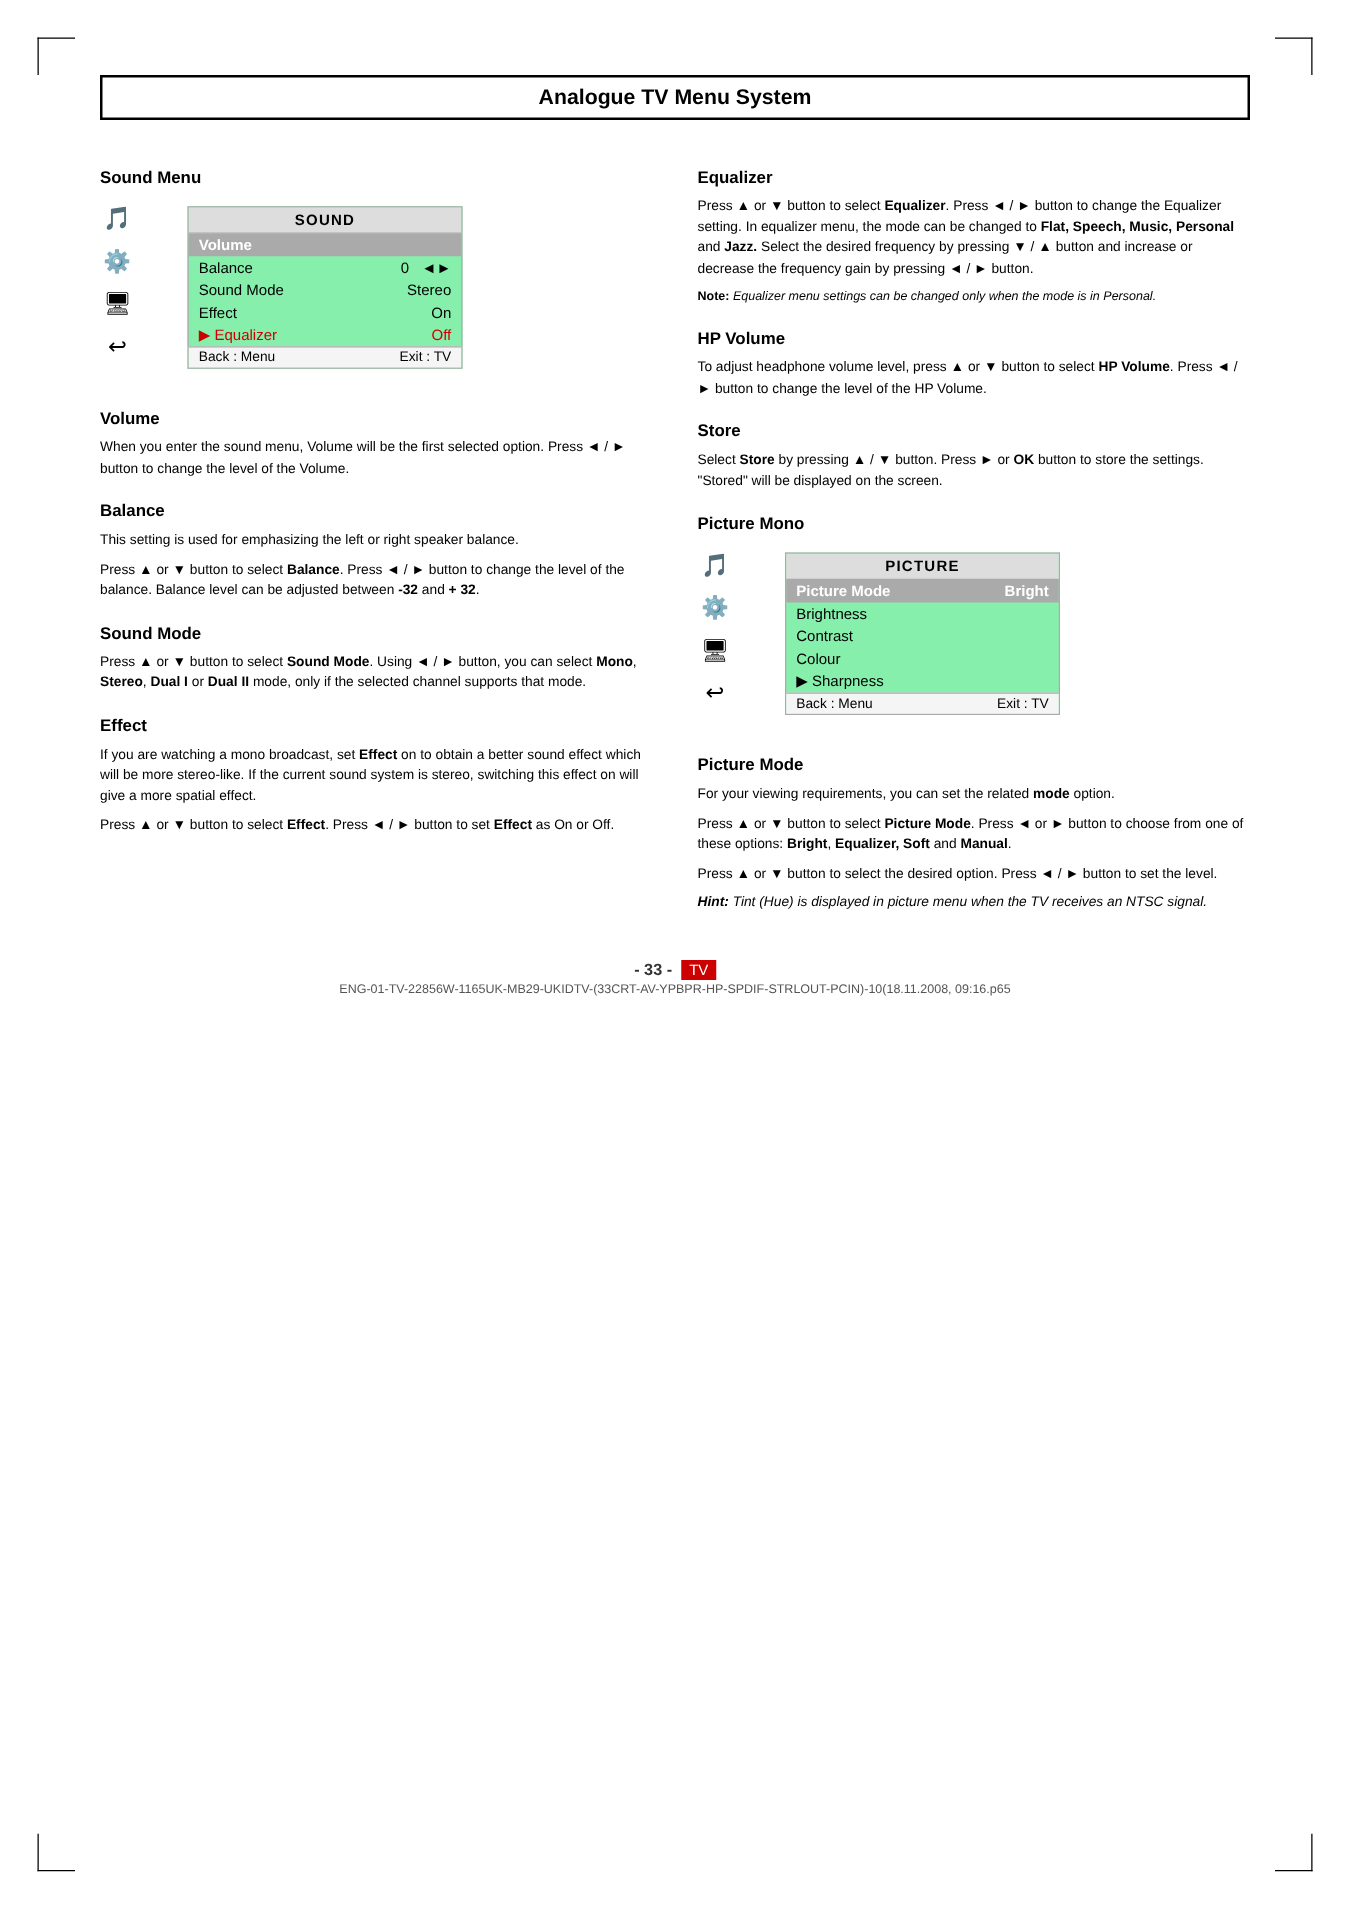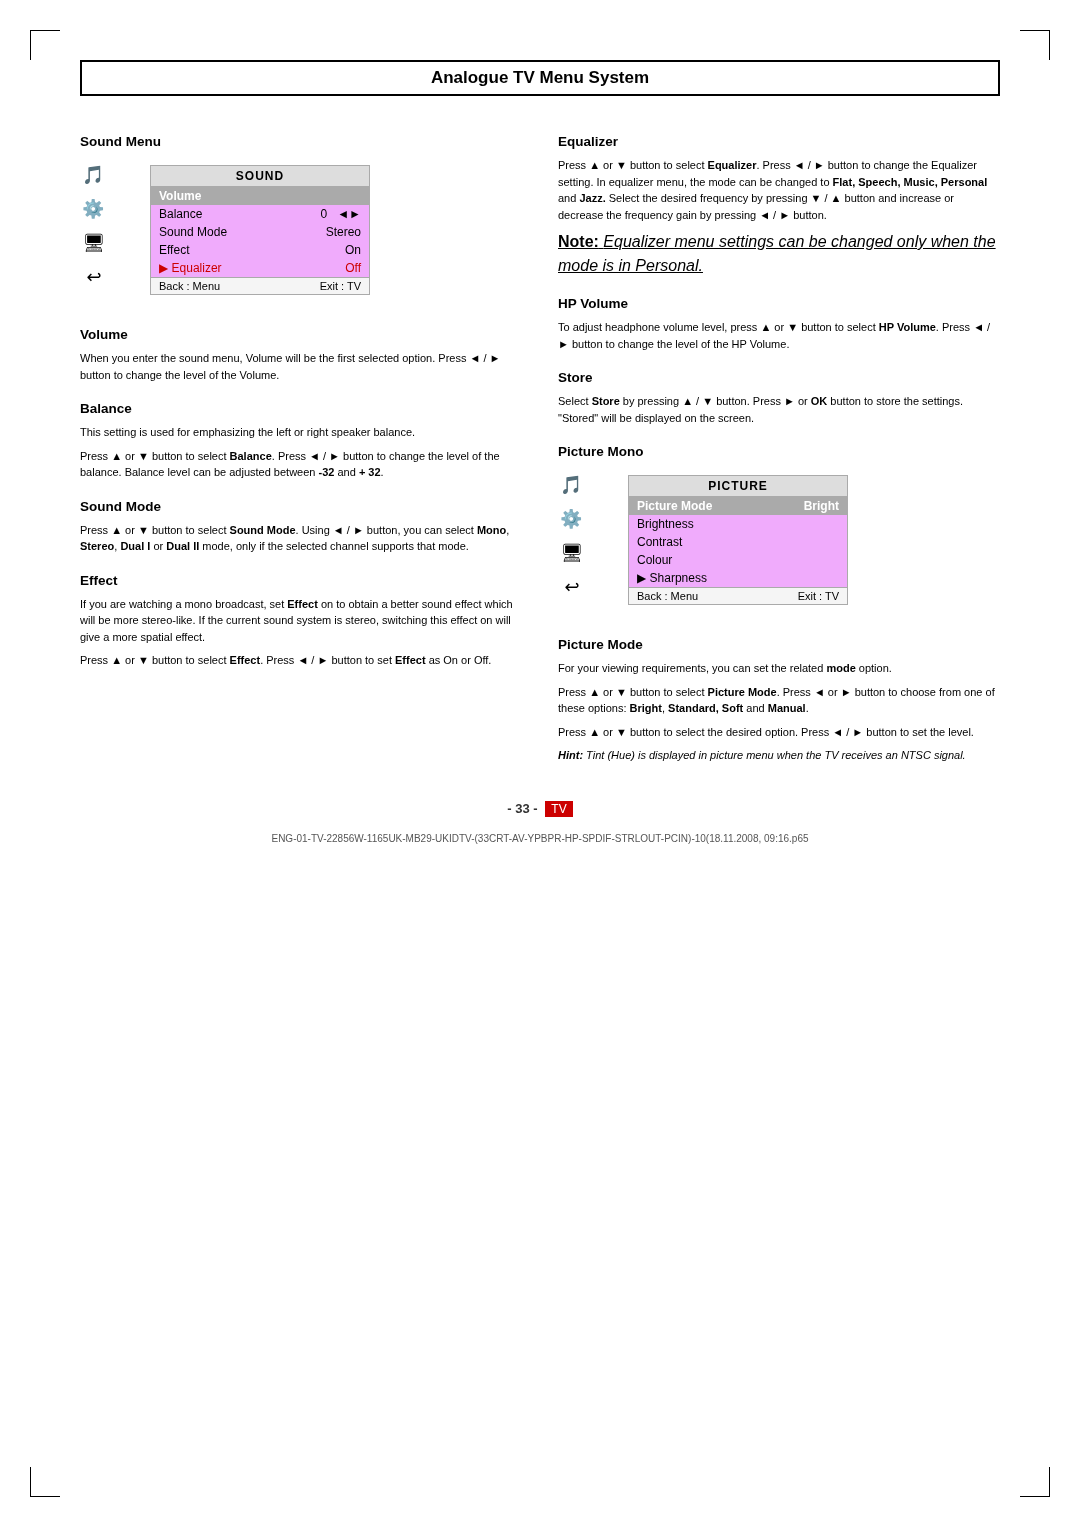--- a/index.html
+++ b/index.html
@@ -77,21 +77,21 @@
 
     b { font-weight: bold; }
     i { font-style: italic; }
 
     
     .menu-box {
       border: 1.5px solid #aaa;
       width: 220px;
       margin: 8px 0 14px 36px;
       font-size: 12px;
-      background: #f0abfc;
+      background: #86efac;
     }
     .menu-header {
       background: #ddd;
       text-align: center;
       padding: 3px 6px;
       font-weight: bold;
       font-size: 12px;
       letter-spacing: 1px;
       border-bottom: 1px solid #aaa;
     }
@@ -135,25 +135,24 @@
       width: 28px;
       height: 28px;
       margin-bottom: 6px;
       display: flex;
       align-items: center;
       justify-content: center;
       font-size: 18px;
     }
 
     .note-text {
-      font-size: 16px;
+      font-size: 10px;
       font-style: italic;
       margin-bottom: 7px;
       line-height: 1.5;
-      text-decoration: underline;
     }
     .note-text b { font-weight: bold; font-style: normal; }
     .hint-text {
       font-size: 11px;
       font-style: italic;
       margin-bottom: 7px;
       line-height: 1.5;
     }
 
     .section-heading-bold {
@@ -178,21 +177,21 @@
       background: #c00;
       color: #fff;
       font-weight: normal;
       font-size: 12px;
       padding: 1px 6px;
       margin-left: 4px;
     }
     .footer-ref {
       font-size: 10px;
       color: #555;
-      margin-top: 16px;
+      margin-top: 2px;
     }
 
     .menu-row.balance-row {
       display: flex;
       align-items: center;
       gap: 8px;
       padding: 2px 8px;
     }
     .balance-arrow {
       font-size: 12px;
@@ -315,21 +314,21 @@
           </div>
           <div class="menu-footer">
             <span>Back : Menu</span>
             <span>Exit : TV</span>
           </div>
         </div>
       </div>
 
       <div class="section-title">Picture Mode</div>
       <p>For your viewing requirements, you can set the related <b>mode</b> option.</p>
-      <p>Press ▲ or ▼ button to select <b>Picture Mode</b>. Press ◄ or ► button to choose from one of these options: <b>Bright</b>, <b>Standard, Soft</b> and <b>Manual</b>.</p>
+      <p>Press ▲ or ▼ button to select <b>Picture Mode</b>. Press ◄ or ► button to choose from one of these options: <b>Bright</b>, <b>Equalizer, Soft</b> and <b>Manual</b>.</p>
 
       <p>Press ▲ or ▼ button to select the desired option. Press ◄ / ► button to set the level.</p>
       <p class="hint-text"><b>Hint:</b> <i>Tint (Hue) is displayed in picture menu when the TV receives an NTSC signal.</i></p>
 
     </div>
   </div>
 
   <div class="page-footer">
     <span class="page-num">- 33 - </span>
     <span class="tv-badge">TV</span>

